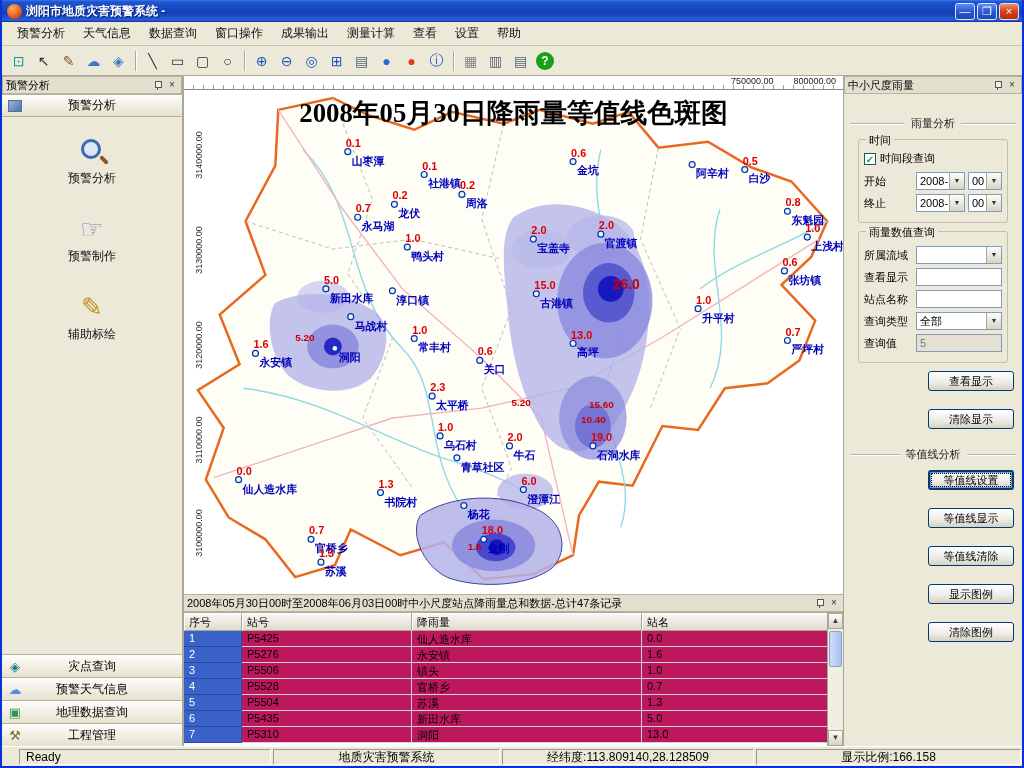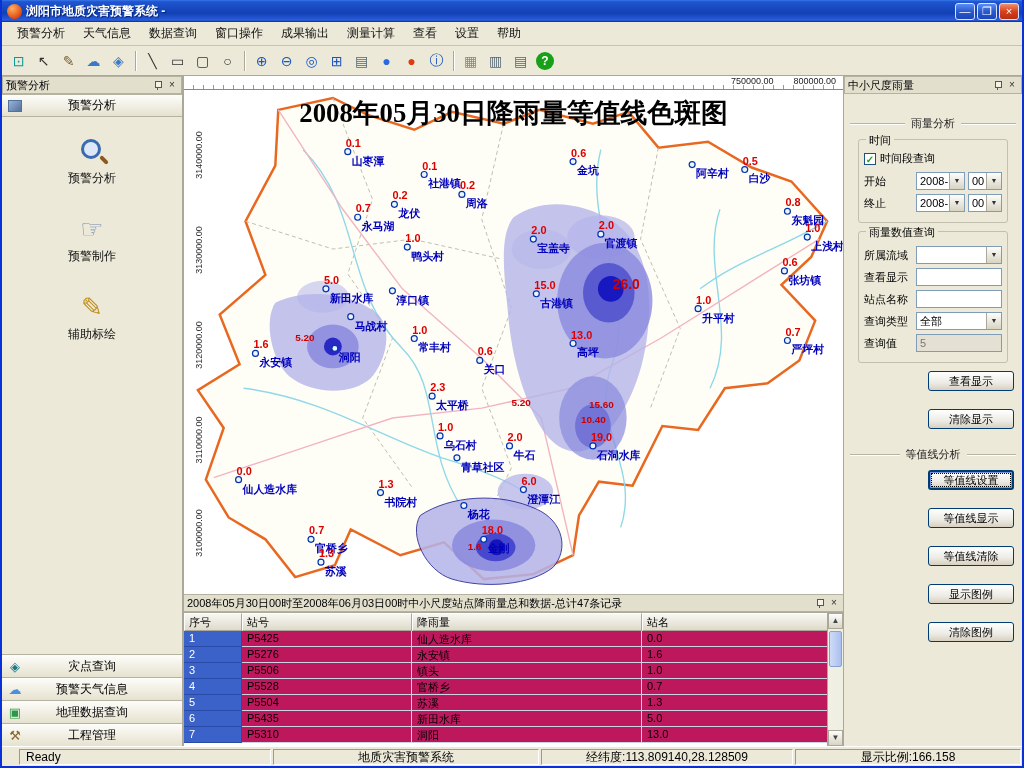--- a/index.html
+++ b/index.html
@@ -89,21 +89,21 @@
   .combo.small{flex:0 0 34px;margin-left:3px;}
   .txt{flex:1;height:18px;border:1px solid #7f9db9;background:#fff;padding:0 3px;font-size:11px;line-height:16px;}
   .txt.dis{background:#e4e1d4;color:#777;}
   .btn-row{display:flex;flex-direction:column;align-items:flex-end;gap:18px;margin:8px 2px 4px;}
   .xp-btn{width:86px;height:20px;border:1px solid #003c74;border-radius:3px;background:linear-gradient(180deg,#ffffff,#ecebe5 60%,#d8d0bf);font-size:11px;text-align:center;line-height:18px;cursor:default;}
   .xp-btn.focused{box-shadow:0 0 0 1px #7a96df inset;outline:1px dotted #000;outline-offset:-4px;border-width:2px;line-height:16px;}
   
   .statusbar{height:20px;flex:0 0 20px;background:#ece9d8;border-top:1px solid #fff;display:flex;align-items:center;font-size:12px;padding-left:16px;}
   .seg{height:16px;margin:0 1px;border:1px solid;border-color:#9d9a8a #fff #fff #9d9a8a;padding:0 6px;line-height:14px;white-space:nowrap;overflow:hidden;}
   .seg.s1{width:252px;}
-  .seg.s2{width:266px;text-align:center;}
+  .seg.s2{width:227px;text-align:center;}
   .seg.s3{width:252px;text-align:center;}
   .seg.s4{flex:1;text-align:center;}
 </style>
 </head>
 <body>
 
 <div class="window">
 
   <div class="titlebar">
     <div class="app-icon"></div>

